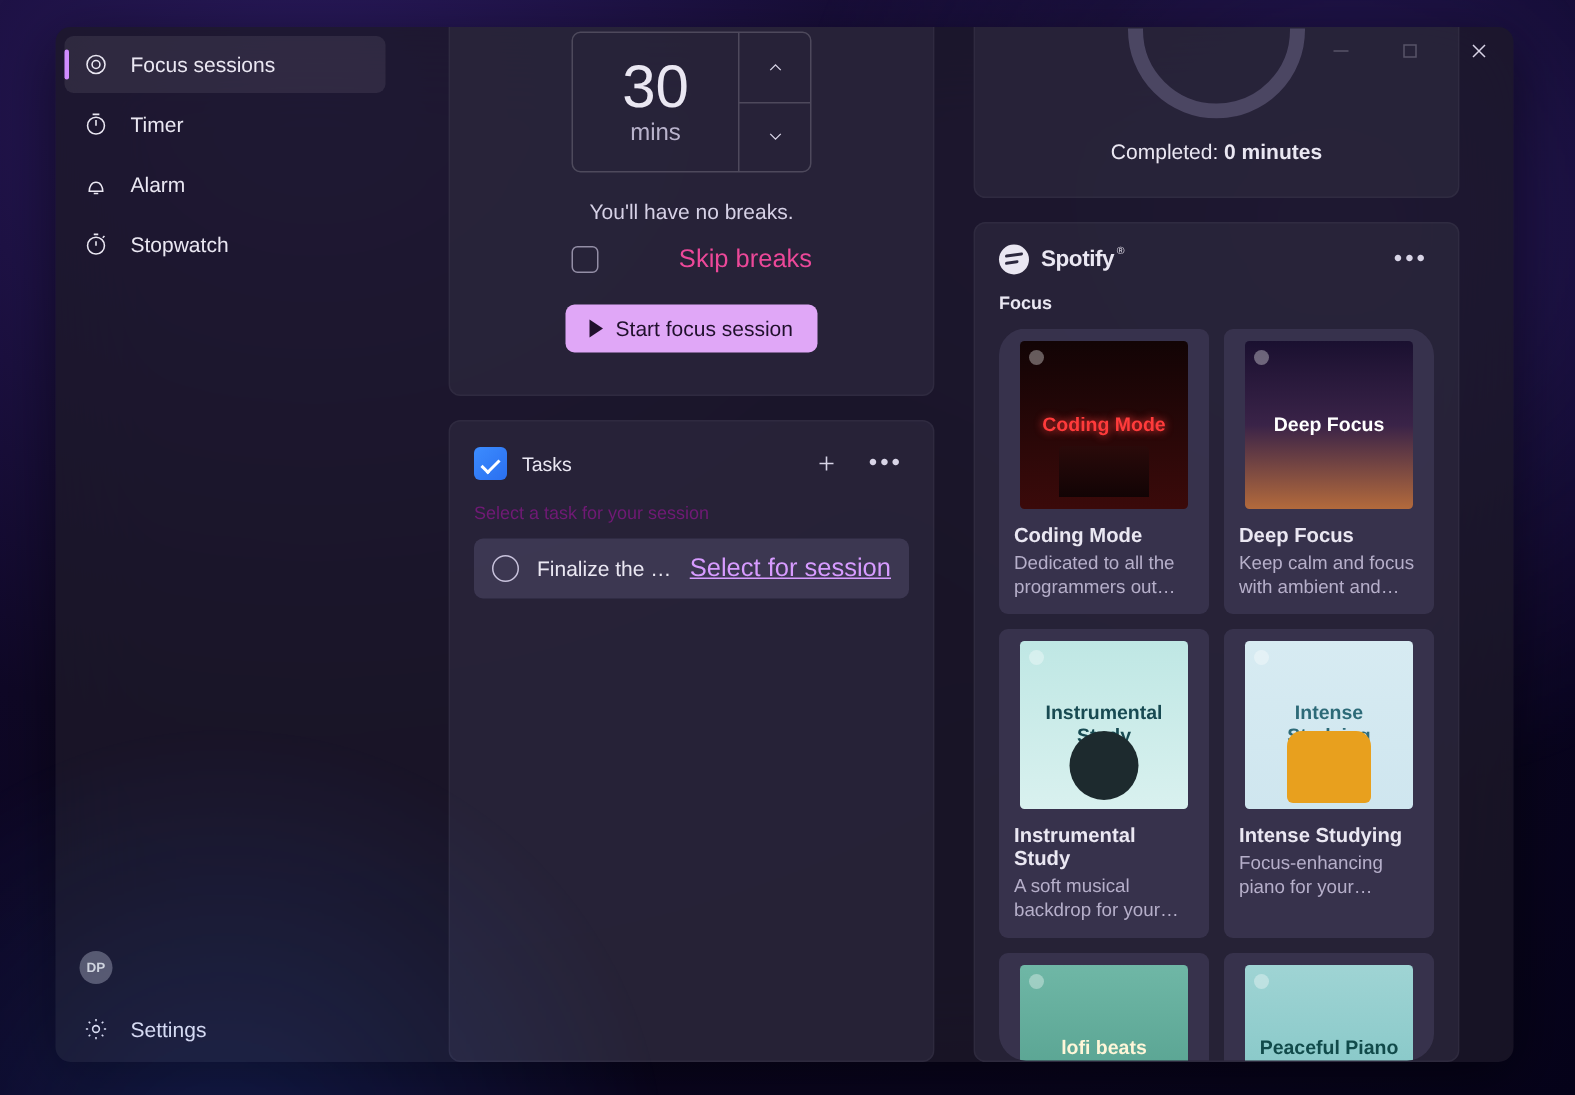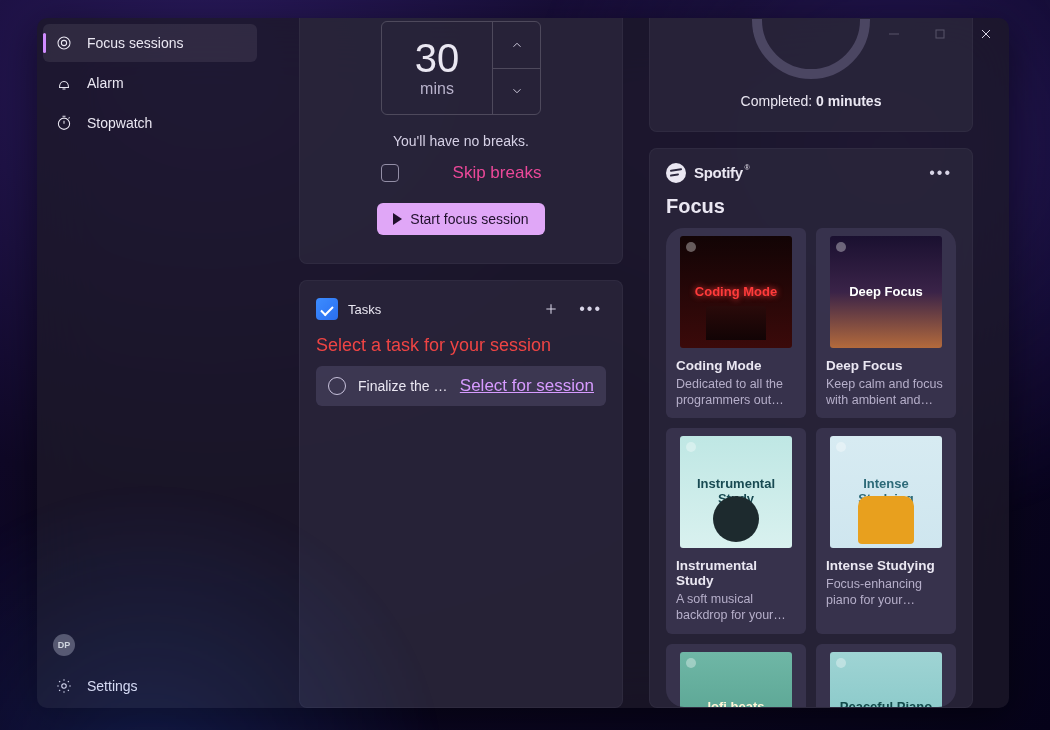--- a/index.html
+++ b/index.html
@@ -122,21 +122,21 @@
   .tasks-head { display:flex; align-items:center; gap:10px; }
   .tasks-check { width:22px; height:22px; background:linear-gradient(135deg,#3c8cff,#2a6ff0);
     border-radius:4px; position:relative; }
   .tasks-check::after { content:""; position:absolute; left:5px; top:8px; width:10px; height:5px;
     border-left:2.5px solid #fff; border-bottom:2.5px solid #fff; transform:rotate(-45deg); }
   .tasks-title { font-size:13px; font-weight:400; flex:1; }
   .icon-btn { width:28px; height:28px; display:flex; align-items:center; justify-content:center;
     border-radius:4px; cursor:pointer; }
   .icon-btn svg { stroke:#d8d4e6; fill:none; stroke-width:1.6; width:16px; height:16px; }
   .dots { letter-spacing:2px; font-size:16px; color:#d8d4e6; cursor:pointer; padding:0 4px; }
-  .tasks-sub { color:#ef4444; font-size:18px; margin:12px 0 10px; }
+  .tasks-sub { color:#701a75; font-size:12px; margin:12px 0 10px; }
   .task-row {
     background:rgba(70,64,94,0.7); border-radius:6px; padding:10px 12px;
     display:flex; align-items:center; gap:12px;
   }
   .task-circle { width:18px; height:18px; border:1.8px solid #c8c2dc; border-radius:50%; cursor:pointer; }
   .task-name { flex:1; font-size:14px; white-space:nowrap; overflow:hidden; text-overflow:ellipsis; }
   .task-select { color:#d79bff; font-size:17px; cursor:pointer;text-decoration:underline; }
 
   
   .progress-card { margin-top:-78px; padding:0 0 22px; display:flex; flex-direction:column; align-items:center; }
@@ -153,21 +153,21 @@
   .spotify-head { display:flex; align-items:center; gap:8px; }
   .sp-logo { width:20px; height:20px; border-radius:50%; background:#eae7f2; position:relative; }
   .sp-logo::before, .sp-logo::after {
     content:""; position:absolute; left:4px; right:4px; height:2px; background:#2c283e; border-radius:2px;
   }
   .sp-logo::before { top:6px; transform:skewY(-8deg); }
   .sp-logo::after  { top:11px; transform:skewY(-8deg); width:9px; }
   .sp-brand-wrap { position:relative; }
   .sp-brand { font-size:15px; font-weight:600; letter-spacing:-0.3px; }
   .sp-tm { font-size:7px; position:absolute; top:0; right:-7px; }
-  .sp-cat { font-size:20px; font-weight:600; margin:12px 0 10px; }
+  .sp-cat { font-size:12px; font-weight:600; margin:12px 0 10px; }
   .pl-grid { display:grid; grid-template-columns:1fr 1fr; gap:10px; overflow-y:auto; padding-bottom:10px;border-radius:18px;}
   .pl-grid::-webkit-scrollbar{width:0;}
   .pl {
     background:rgba(62,56,84,0.75); border-radius:6px; padding:8px 10px 10px;
     cursor:pointer;
   }
   .pl-art { width:112px; height:112px; border-radius:3px; margin:0 auto;
     display:flex; flex-direction:column; align-items:center; justify-content:center;
     position:relative; overflow:hidden; }
   .pl-art .sp-dot { position:absolute; left:6px; top:6px; width:10px; height:10px;
@@ -207,20 +207,30 @@
           <svg viewBox="0 0 24 24">
               <circle cx="12" cy="12" r="8"></circle>
               <circle cx="12" cy="12" r="3.5"></circle>
             </svg>
         </span>
         <span>Focus sessions</span>
       </div>
       <div class="nav-item">
         <span class="nav-icon">
           <svg viewBox="0 0 24 24">
+              <circle cx="12" cy="13" r="7.5"></circle>
+              <path d="M12 13V8"></path>
+              <path d="M9 3h6"></path>
+            </svg>
+        </span>
+        <span>Timer</span>
+      </div>
+      <div class="nav-item">
+        <span class="nav-icon">
+          <svg viewBox="0 0 24 24">
               <path d="M6 18c0-4 2-8 6-8s6 4 6 8H6z"></path>
               <path d="M10 20h4"></path>
             </svg>
         </span>
         <span>Alarm</span>
       </div>
       <div class="nav-item">
         <span class="nav-icon">
           <svg viewBox="0 0 24 24">
               <circle cx="12" cy="13" r="7.5"></circle>

